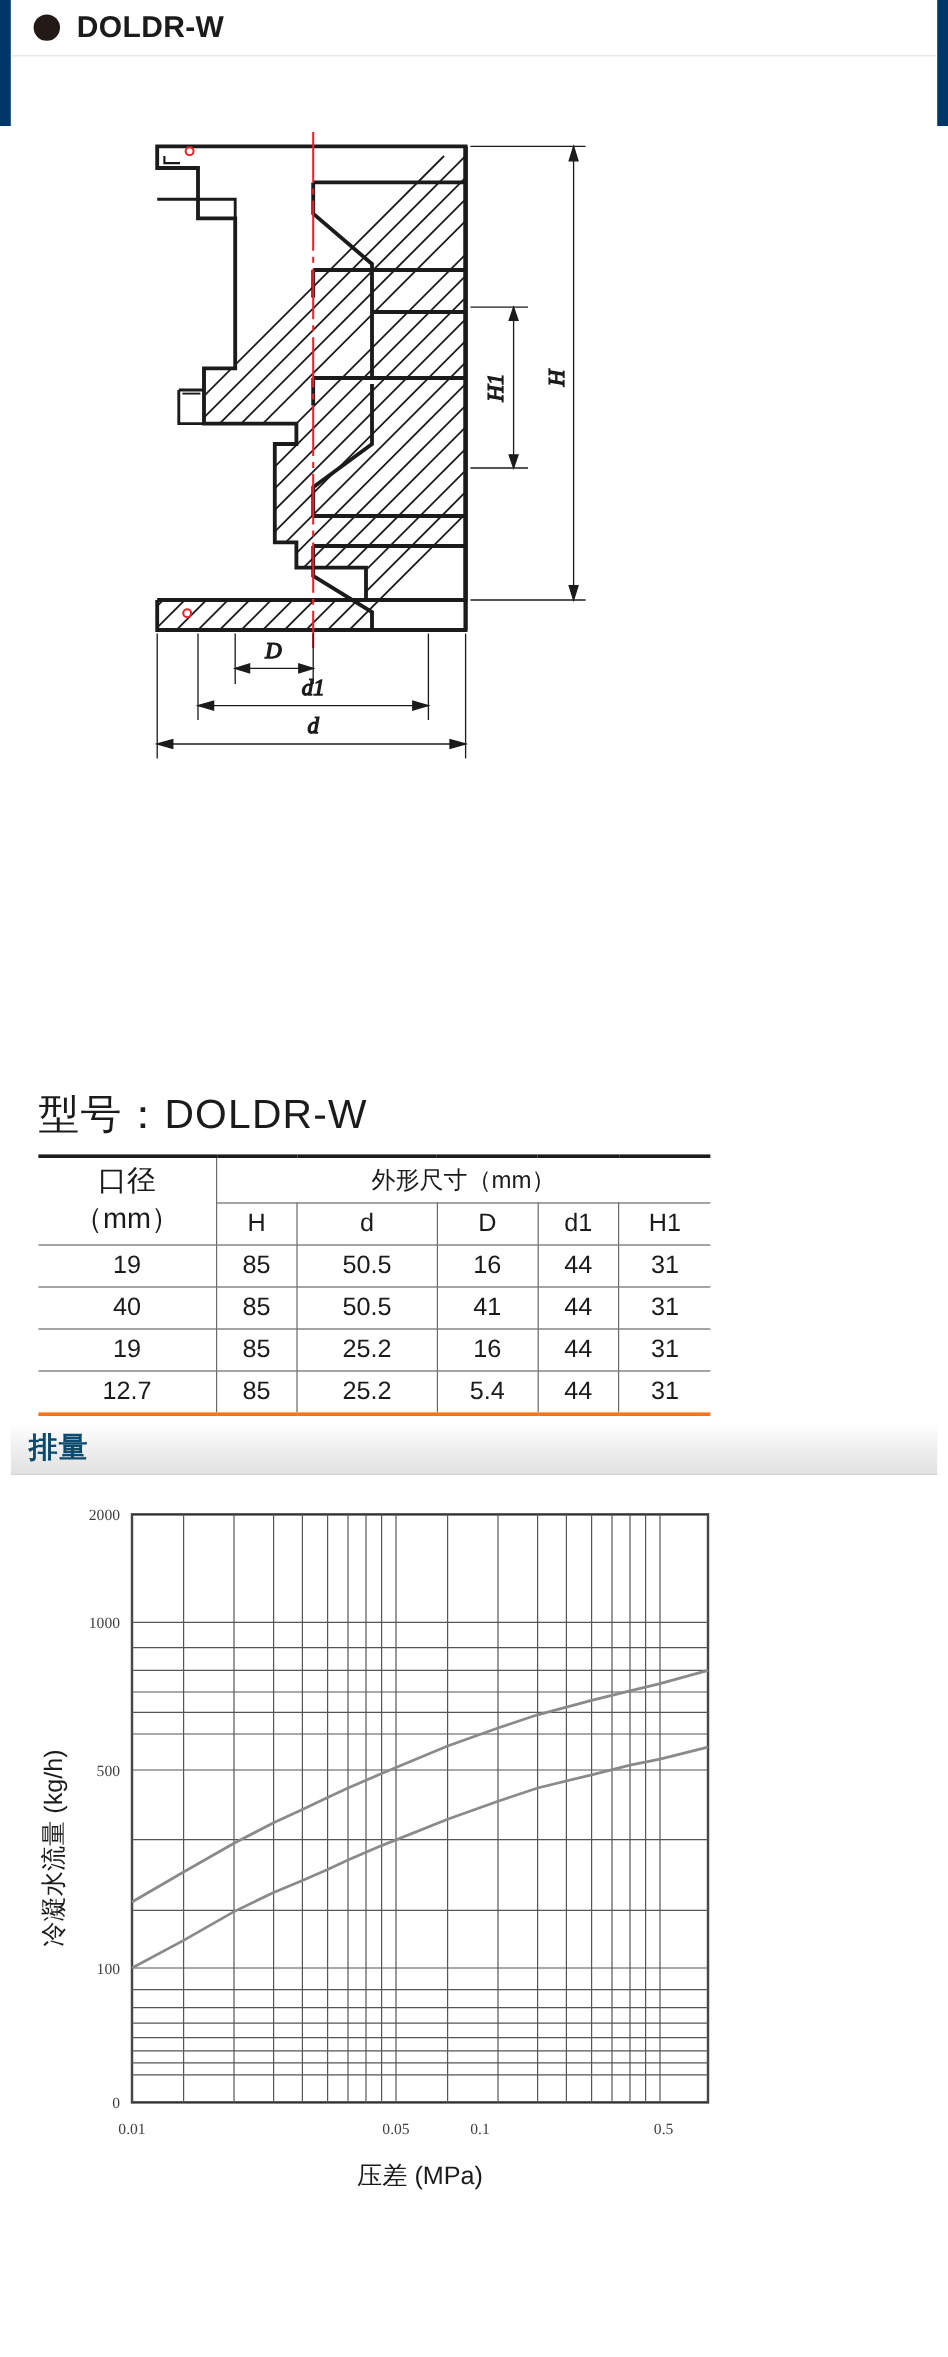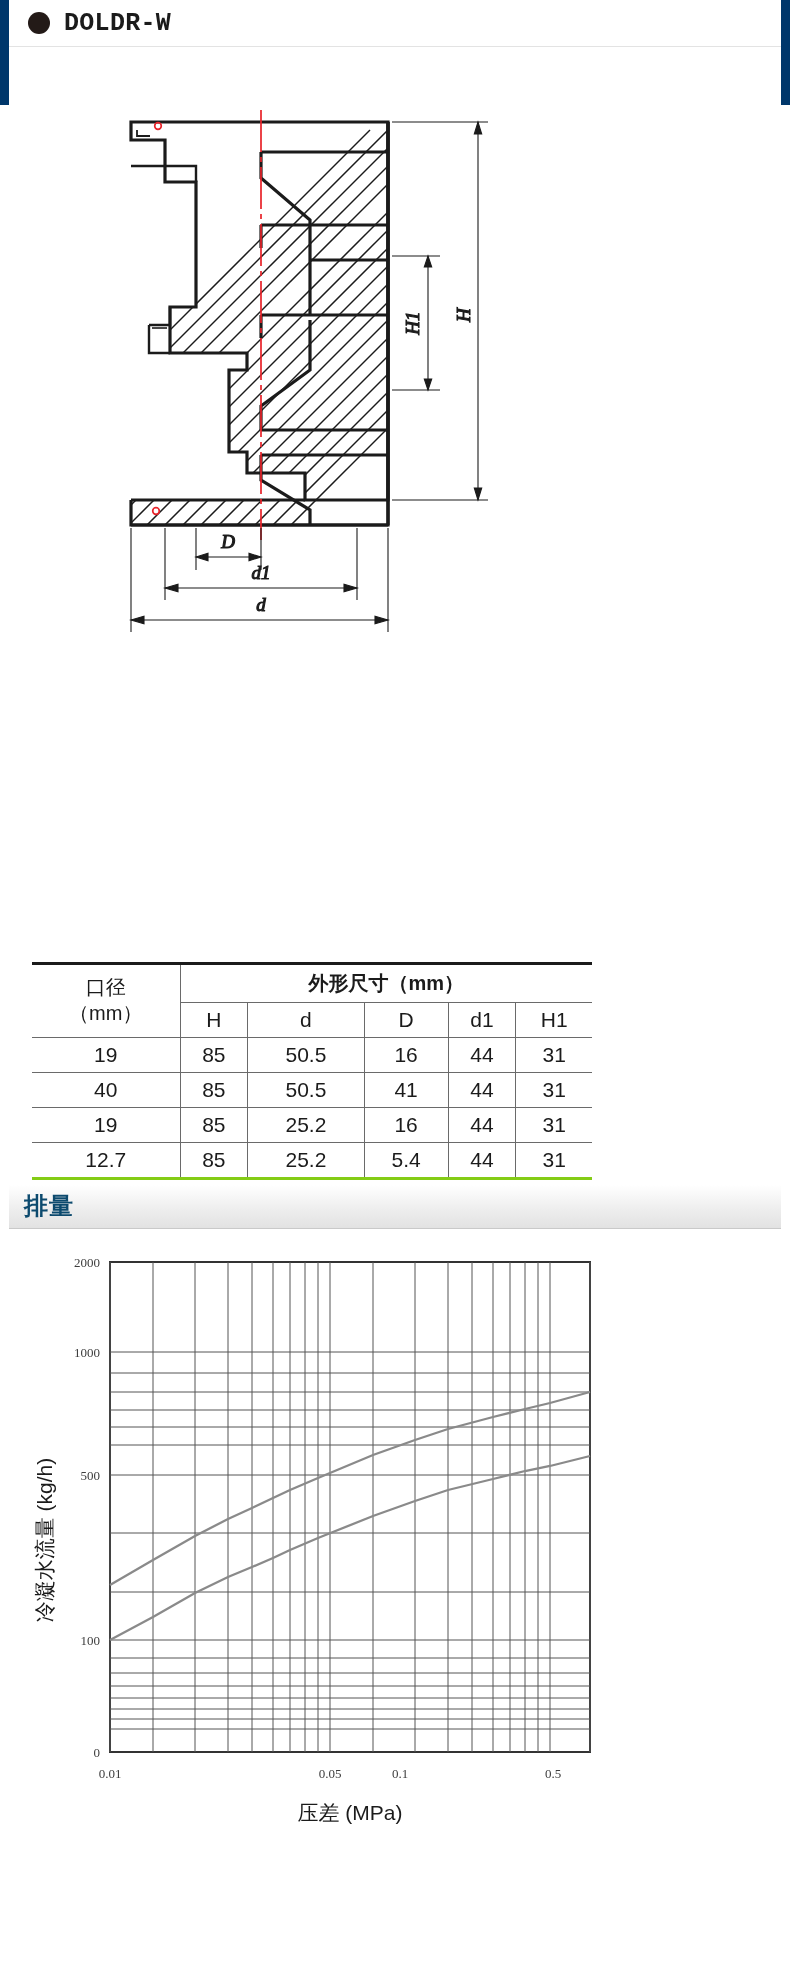--- a/index.html
+++ b/index.html
@@ -32,21 +32,20 @@
     padding-left: 28px;
   }
   #header .bullet {
     width: 22px; height: 22px; border-radius: 50%;
     background: #231a17; flex: 0 0 auto;
     margin-right: 14px;
   }
   #header .title {
     font-size: 25px; font-weight: bold; letter-spacing: .3px;
     color: #1b1b1b;
-    font-family: Liberation Mono, monospace;
   }
   #header-rule {
     position: absolute; left: 9px; top: 46px;
     width: 772px; height: 1px; background: #e3e3e3;
   }
 
   
   #drawing-wrap {
     position: absolute; left: 0; top: 70px;
     width: 790px; height: 600px;
@@ -65,27 +64,27 @@
     border-collapse: collapse;
     font-size: 21px; color: #1b1b1b;
   }
   #spec-table th, #spec-table td {
     text-align: center;
     border: 1px solid #6a6a6a;
     font-weight: normal;
     padding: 5px 0;
   }
   #spec-table tr.top-line th { border-top: 3px solid #1b1b1b; }
-  #spec-table tr.last-row td { border-bottom: 3px solid #84cc16; }
+  #spec-table tr.last-row td { border-bottom: 3px solid #f97316; }
   #spec-table th.bore {
-    width: 148px; line-height: 1.28; font-size: 20px;
+    width: 148px; line-height: 1.28; font-size: 24px;
     border-left: none;
   }
   #spec-table td.bore-val { border-left: none; }
-  #spec-table th.grp { font-size: 20px; font-weight: bold; }
+  #spec-table th.grp { font-size: 20px; }
   #spec-table th.sub { font-size: 21px; }
   #spec-table th.last, #spec-table td.last { border-right: none; }
 
   
   #disch-bar {
     position: absolute; left: 9px; top: 1185px;
     width: 772px; height: 44px;
     background: linear-gradient(to bottom, #ffffff 0%, #eeeeee 55%, #e2e2e2 100%);
     border-bottom: 1px solid #c9c9c9;
   }
@@ -243,20 +242,21 @@
         <line x1="131" y1="458" x2="131" y2="562"></line>
         <line x1="388" y1="458" x2="388" y2="562"></line>
         <line x1="131" y1="550" x2="388" y2="550"></line>
         <polygon points="131,550 144,546.3 144,553.7"></polygon>
         <polygon points="388,550 375,546.3 375,553.7"></polygon>
         <text class="dim-label" x="261" y="541" text-anchor="middle">d</text>
       </g>
     </svg>
   </div>
 
+  <div id="model-title">型号：DOLDR-W</div>
 
   <table id="spec-table">
     <tbody>
       <tr class="top-line">
         <th class="bore" rowspan="2">
           <div>口径</div>
           <div>（mm）</div>
         </th>
         <th class="grp last" colspan="5">外形尺寸（mm）</th>
       </tr>

